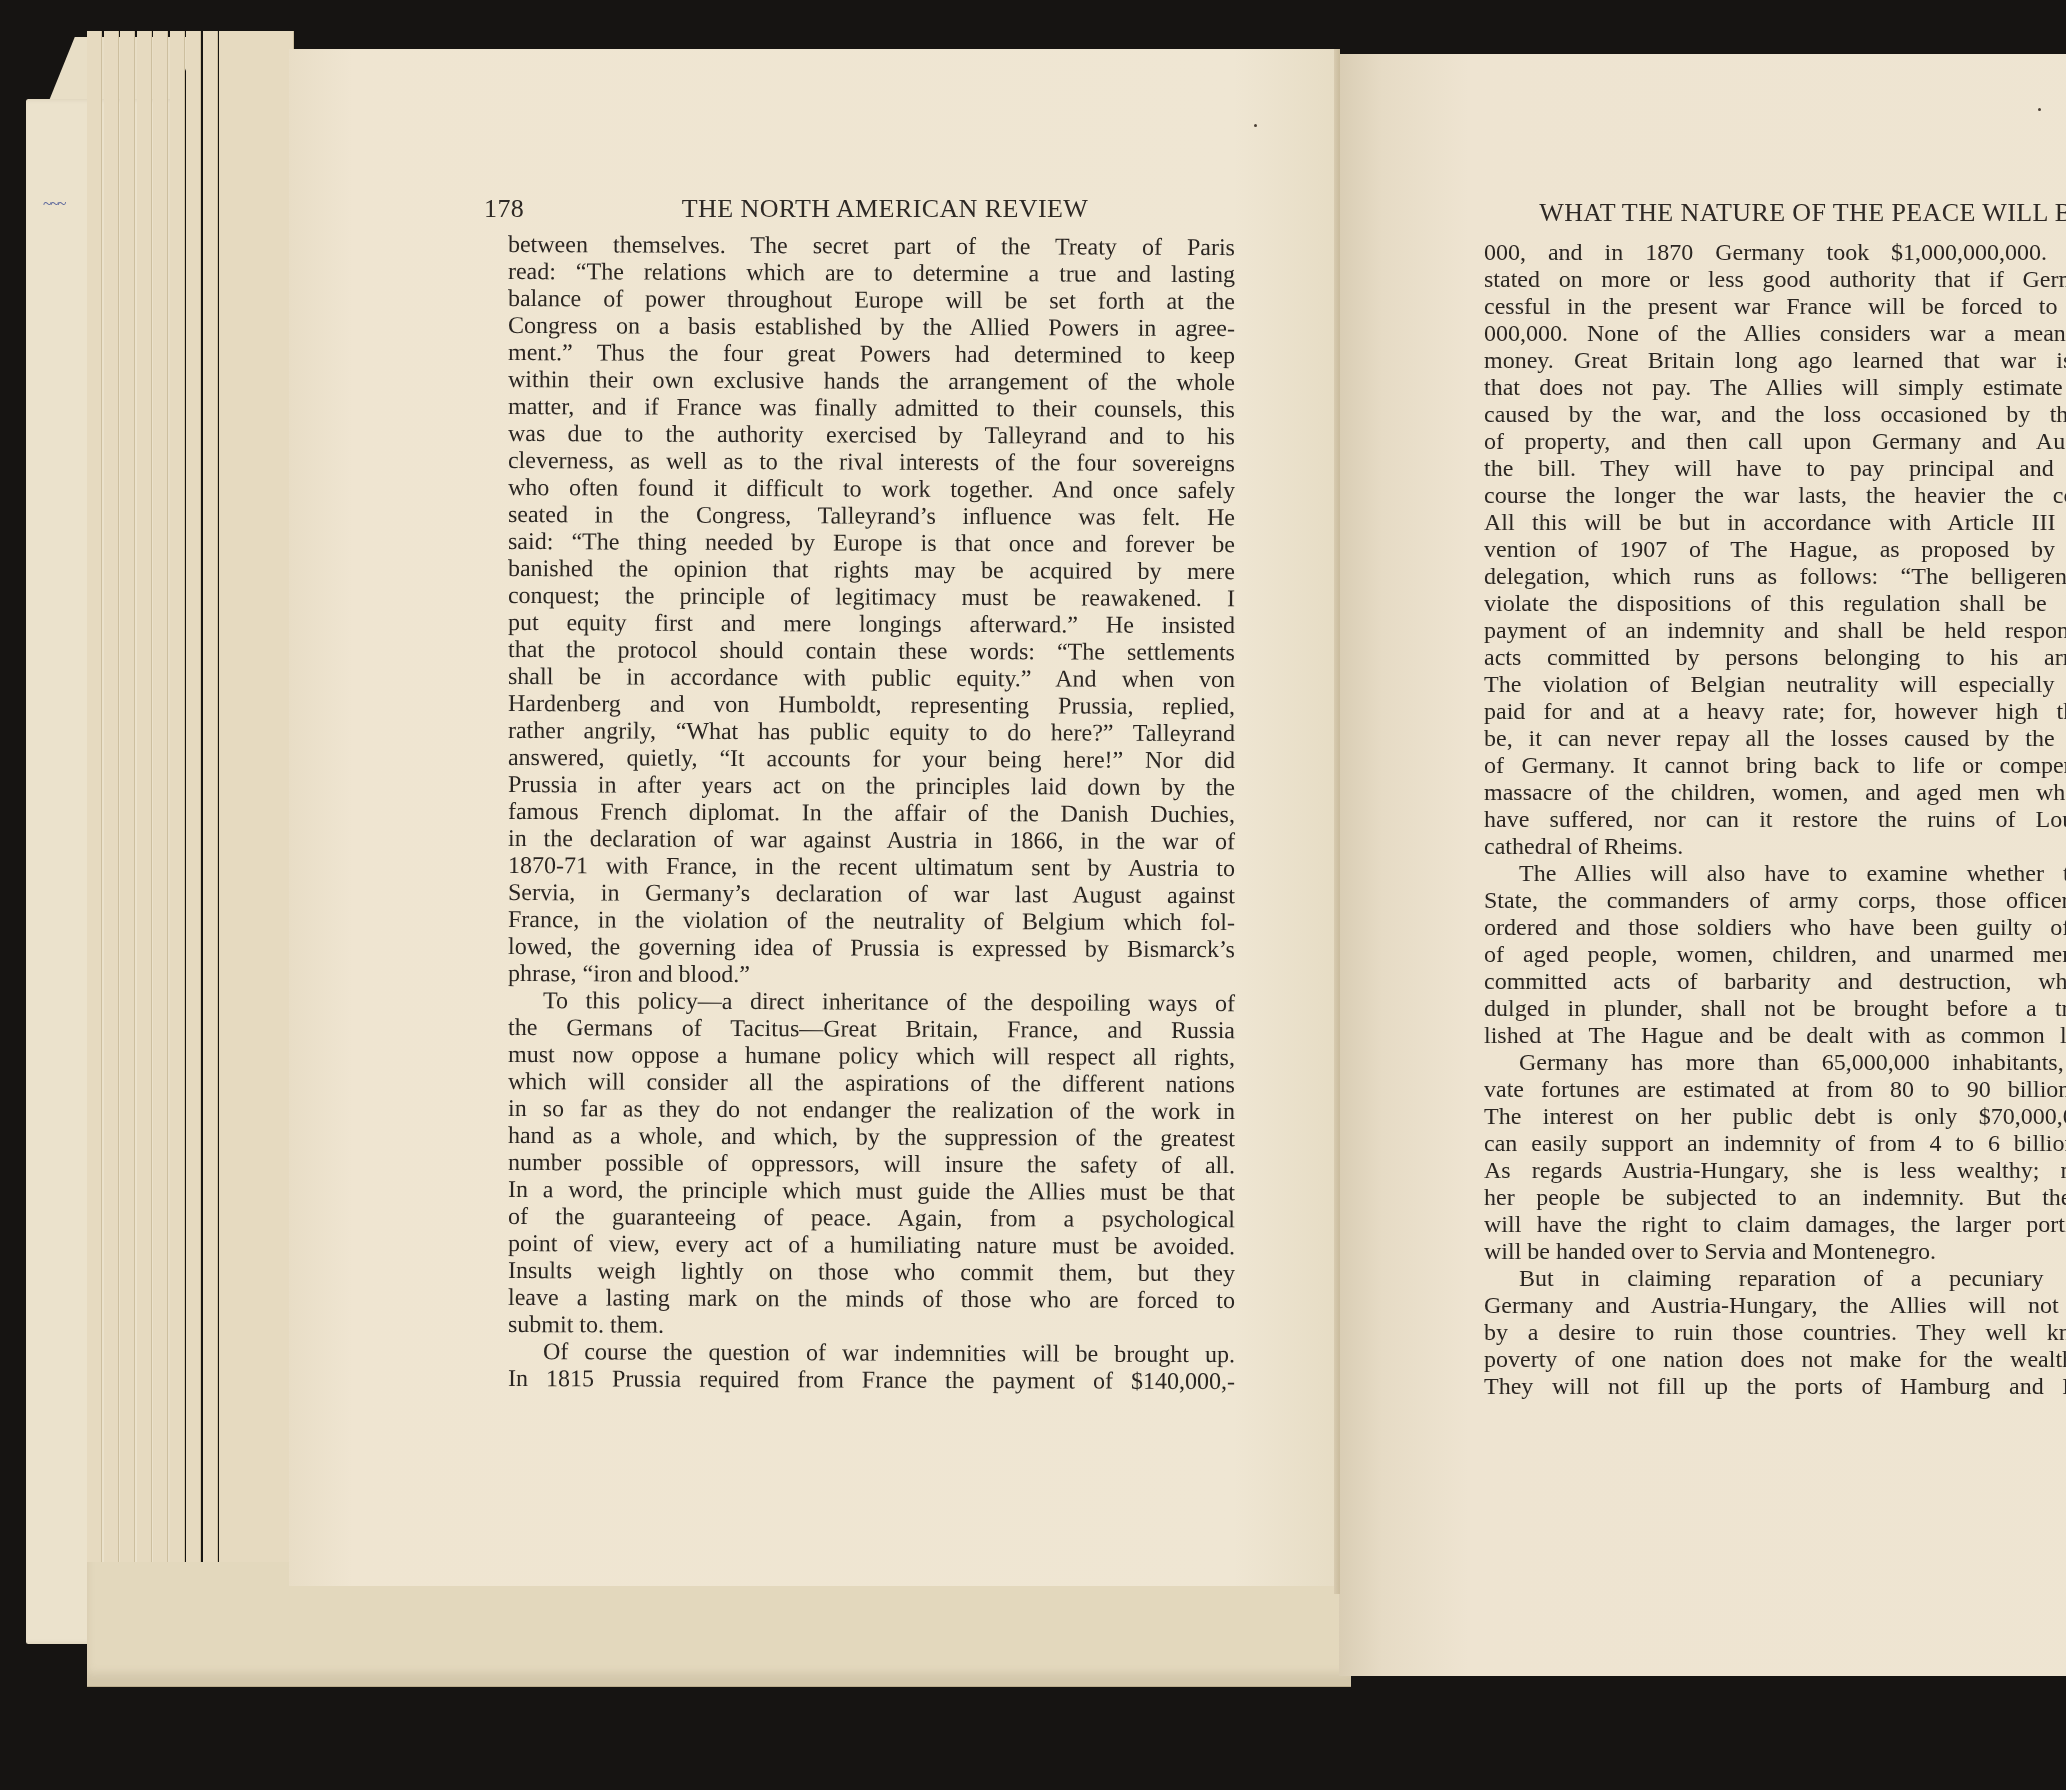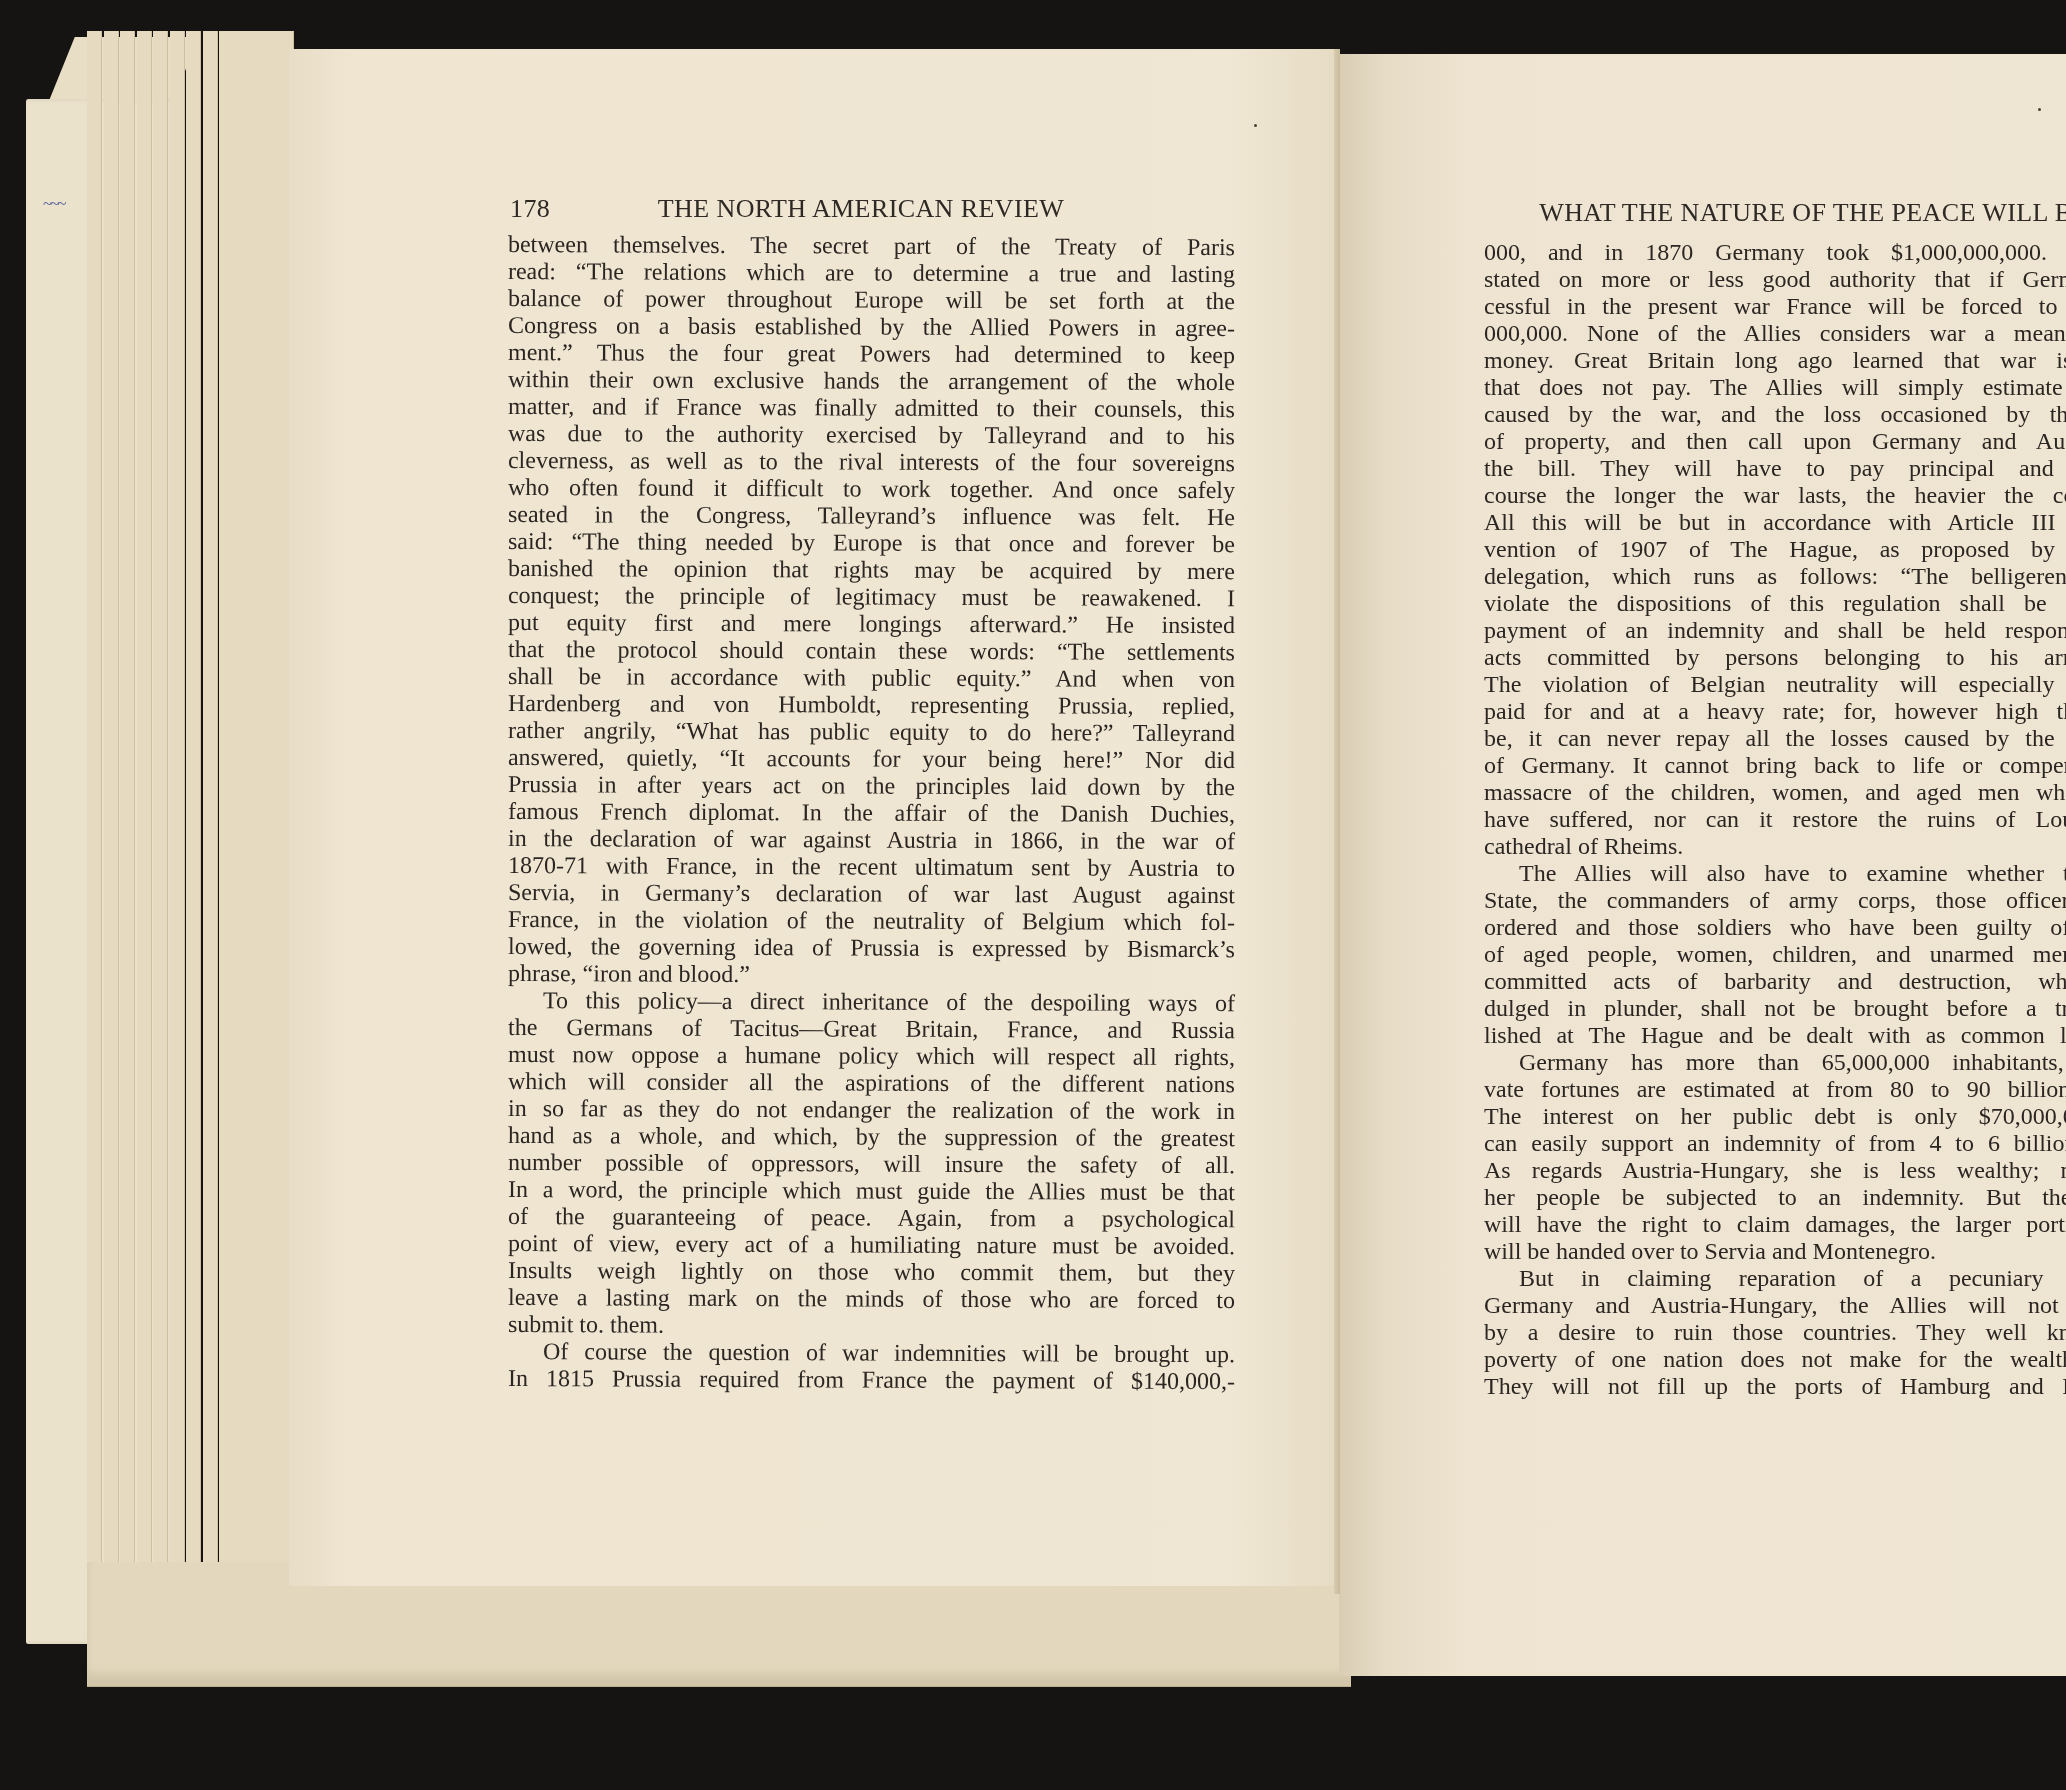--- a/index.html
+++ b/index.html
@@ -45,22 +45,22 @@
     }
     .gutter {
       position: absolute; left: 1334px; top: 49px; width: 5.8px; height: 1545px;
       background: linear-gradient(to right, #d8cbb0, #c9bb9d);
     }
     
     .run-head {
       position: absolute; font-size: 26px; letter-spacing: 0.4px; color: #2e2925;
       white-space: nowrap;
     }
-    .head-left-num { left: 510px; top: 194px; }
-    .head-left-title { left: 512px; top: 194px; width: 698px; text-align: center; }
+    .head-left-num { left: 484px; top: 194px; }
+    .head-left-title { left: 536px; top: 194px; width: 698px; text-align: center; }
     .head-right-title { left: 1496px; top: 198px; width: 636px; text-align: center; }
     
     .col {
       position: absolute; font-size: 24px; line-height: 27px;
       text-align: justify; color: #2b2622;
     }
     .col-left { left: 508px; top: 231px; width: 727px; }
     .col-right { left: 1484px; top: 239px; width: 721px; }
     .line { display: block; text-align: justify; text-align-last: justify; white-space: nowrap; height: 27px; }
     .line.last { text-align-last: left; }

